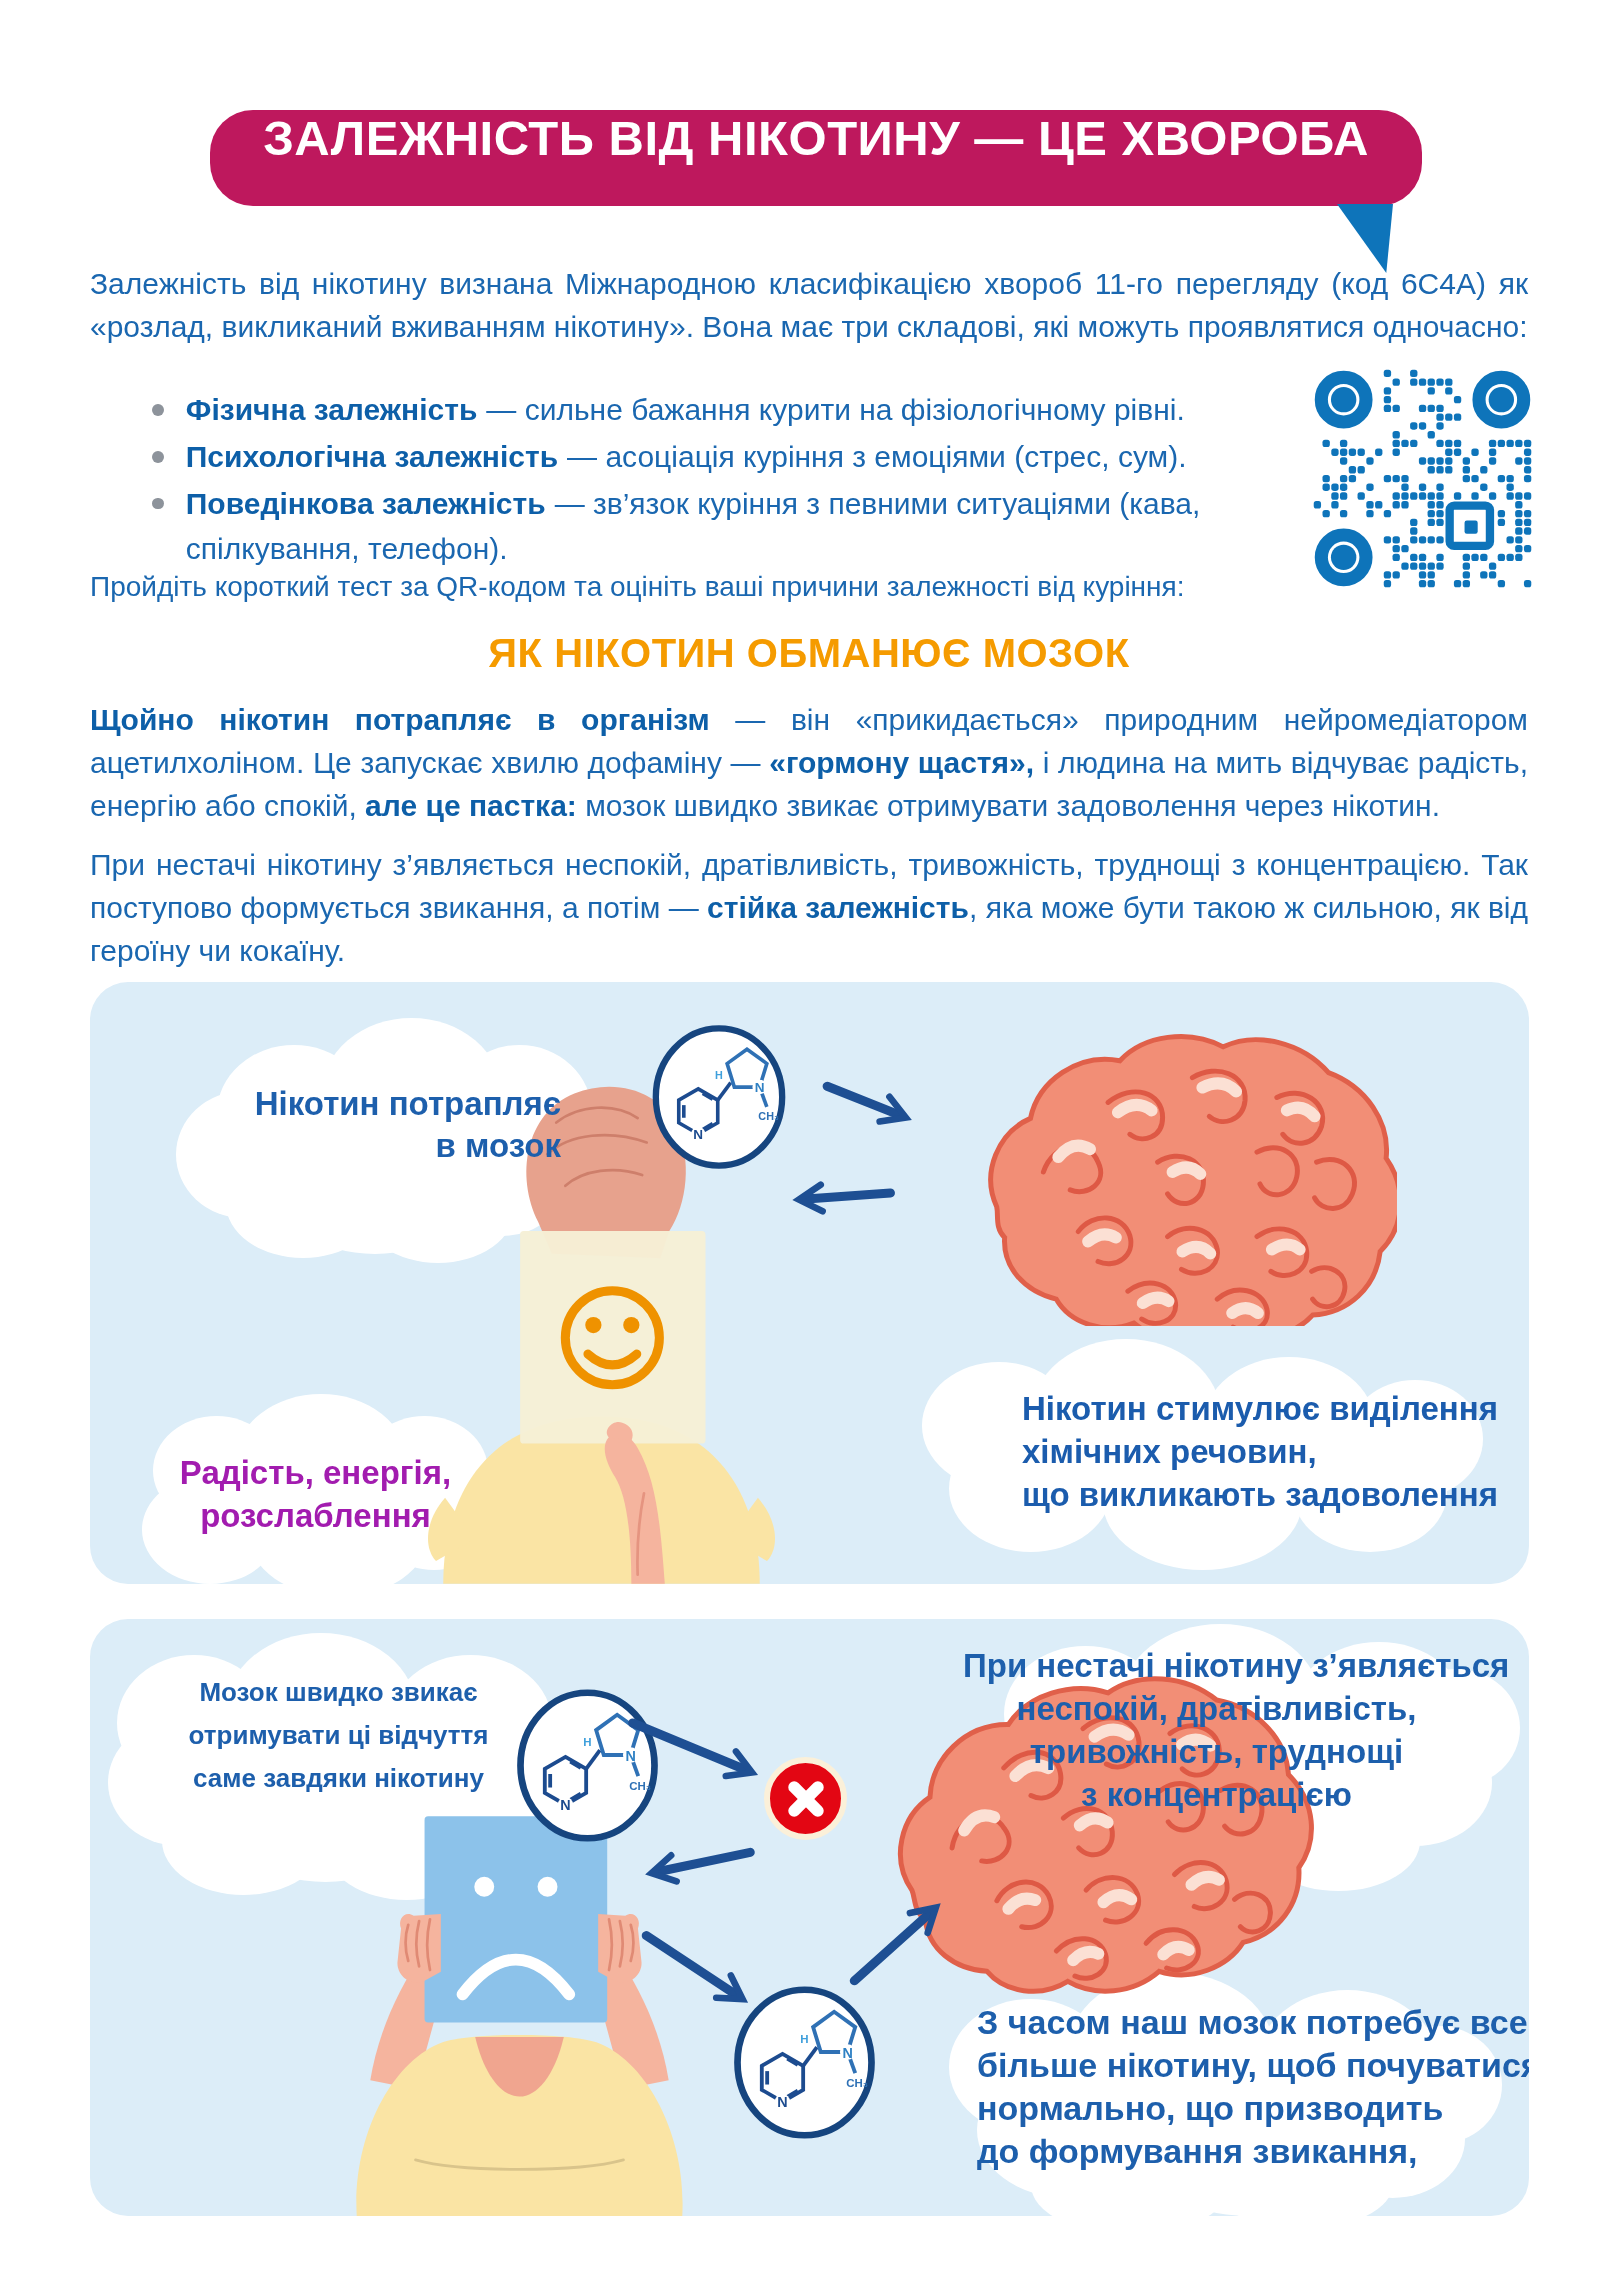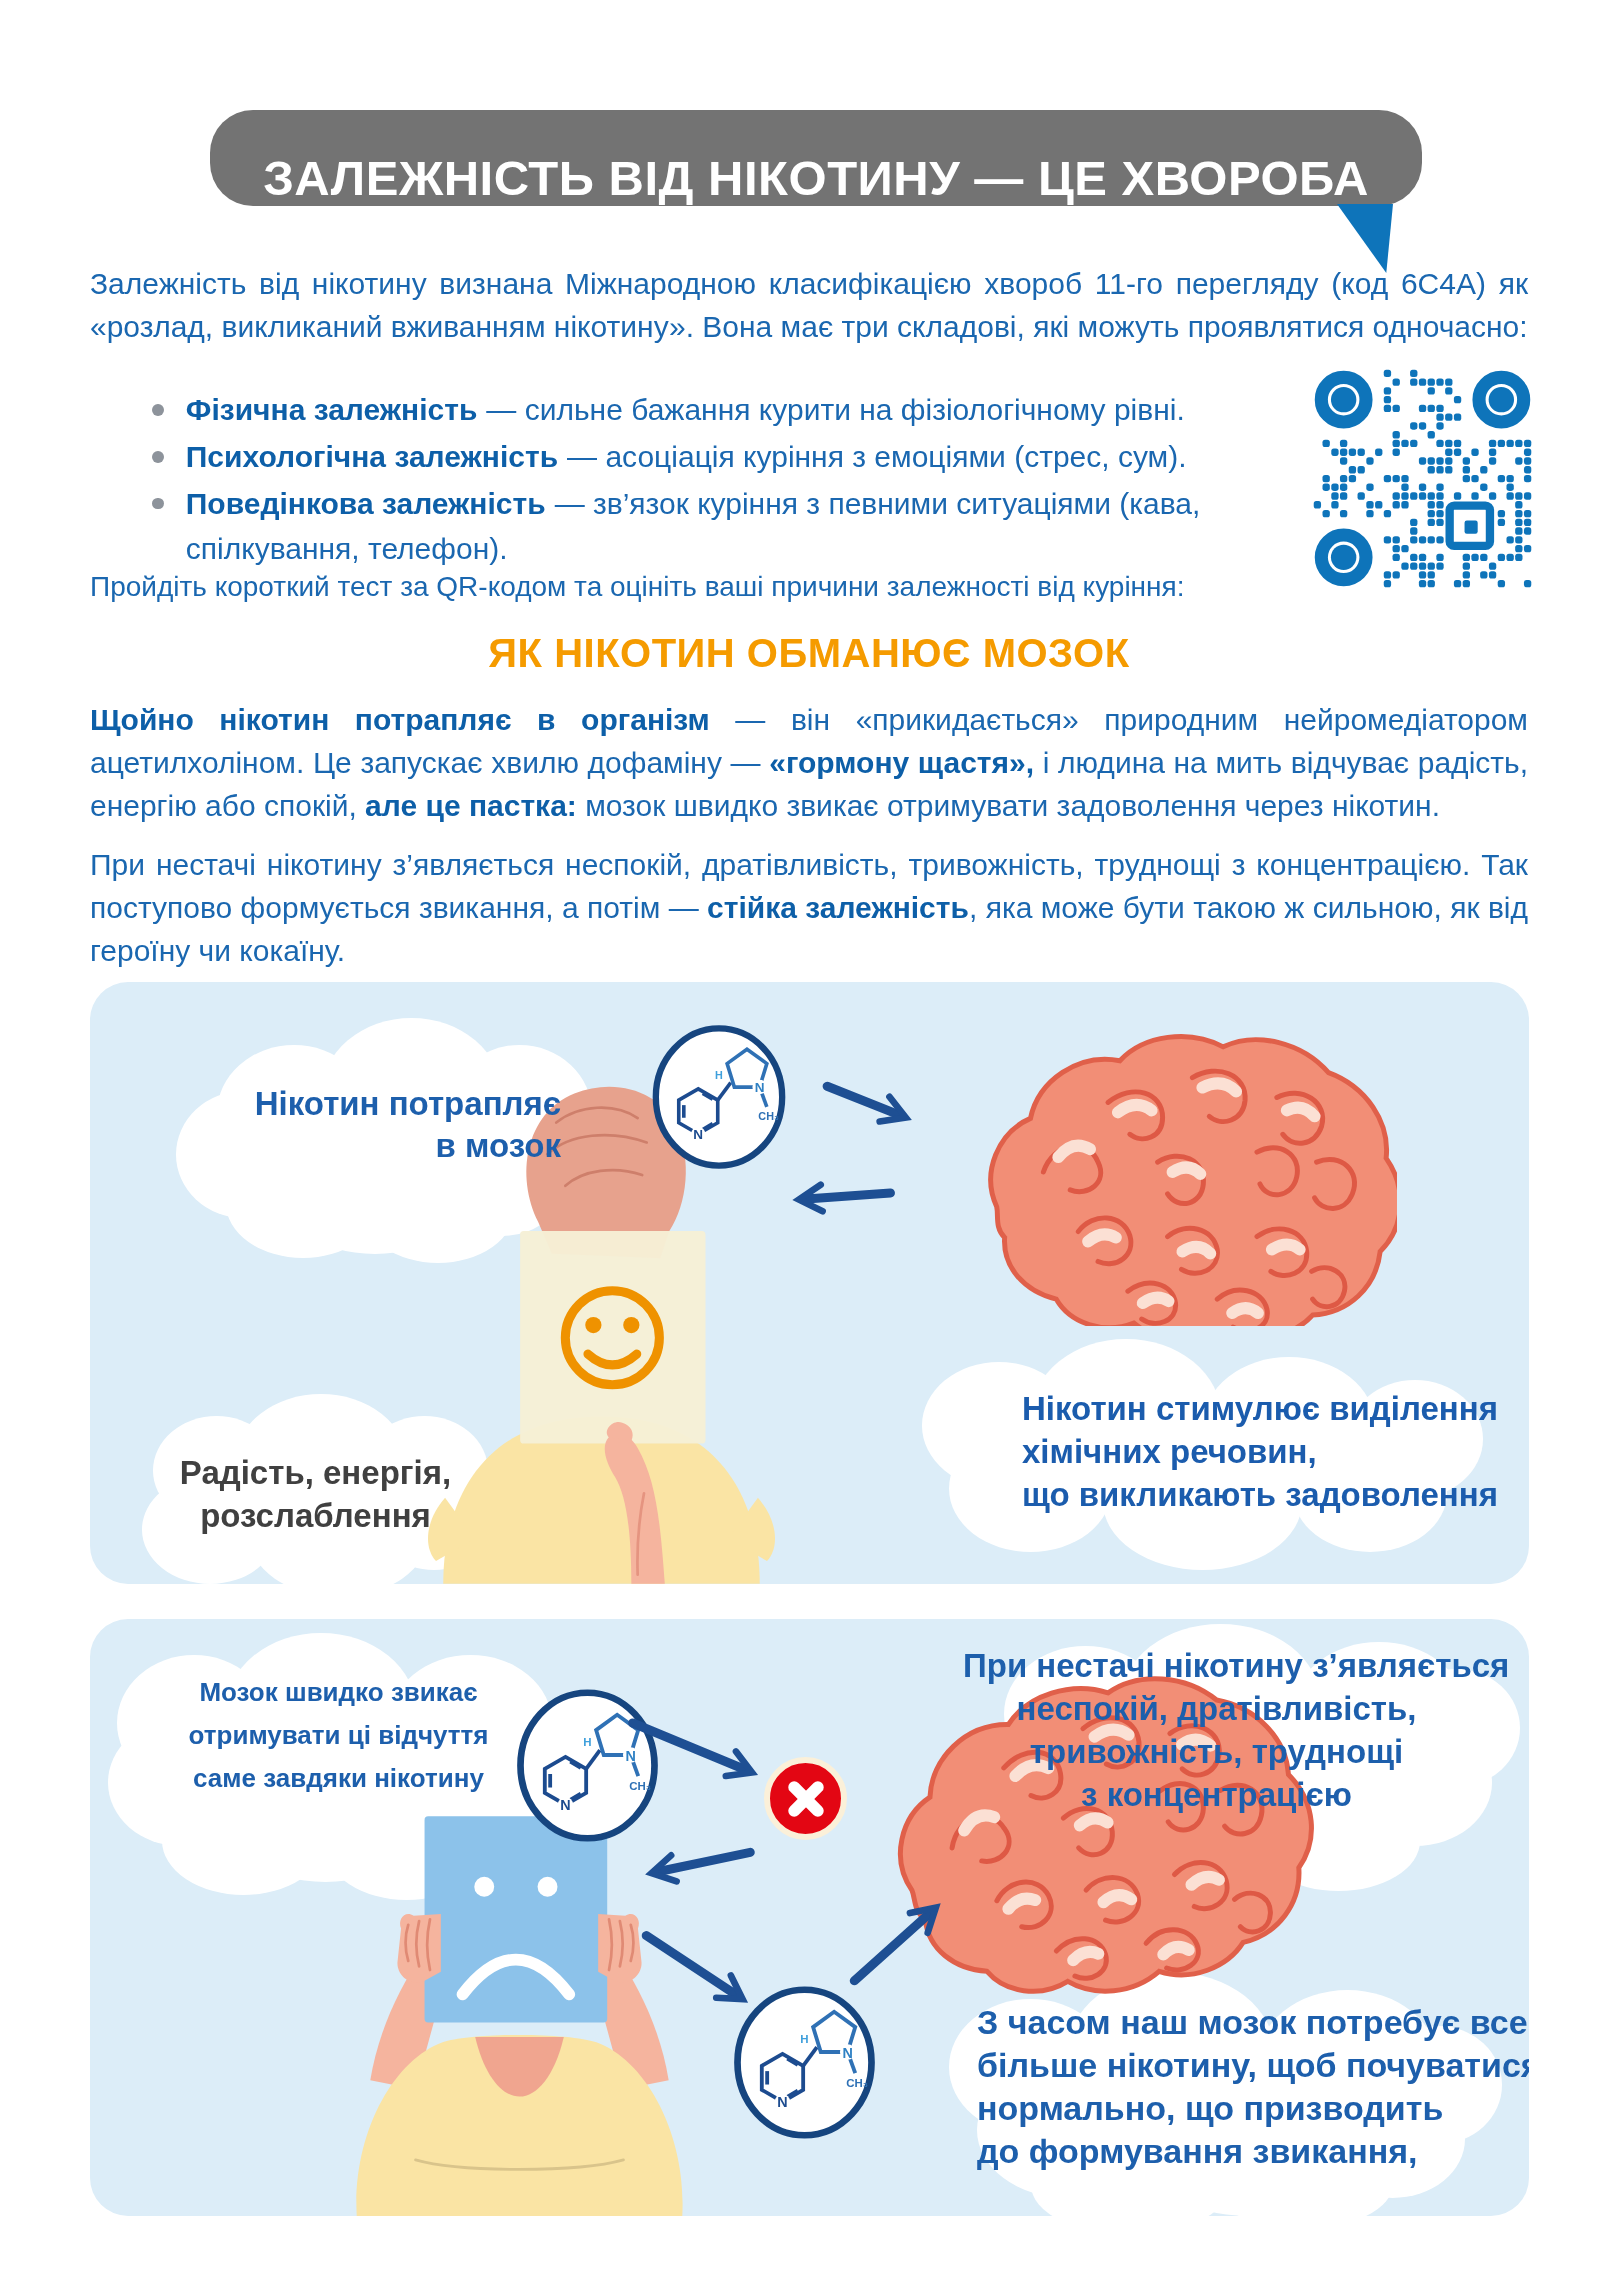--- a/index.html
+++ b/index.html
@@ -4,22 +4,22 @@
 <style>
   html,body{margin:0;padding:0}
   body{
     position:relative;width:1620px;height:2287px;background:#ffffff;
     font-family:"Liberation Sans", sans-serif;overflow:hidden;
   }
   .abs{position:absolute}
   
   .banner{
     position:absolute;left:210px;top:110px;width:1212px;height:96px;
-    background:#737373;border-radius:43px;
-    display:flex;align-items:flex-end;justify-content:center;
+    background:#be185d;border-radius:43px;
+    display:flex;align-items:flex-start;justify-content:center;
   }
   .banner span{
     color:#fff;font-weight:bold;font-size:49px;letter-spacing:0.5px;white-space:nowrap;
   }
   .banner-tail{
     position:absolute;left:1337px;top:204px;width:56px;height:69px;
     background:#0E74BA;clip-path:polygon(0 0,100% 0,88% 100%);
   }
   
   .body-text{
@@ -351,21 +351,21 @@
   </div>
 
   <div>
     <div class="cloud-b" style="left:63px;top:434px;width:127px;height:109px"></div>
     <div class="cloud-b" style="left:145px;top:412px;width:172px;height:136px"></div>
     <div class="cloud-b" style="left:271px;top:434px;width:127px;height:109px"></div>
     <div class="cloud-b" style="left:52px;top:493px;width:136px;height:109px"></div>
     <div class="cloud-b" style="left:158px;top:488px;width:181px;height:127px"></div>
     <div class="cloud-b" style="left:285px;top:488px;width:118px;height:100px"></div>
   </div>
-  <div class="cloudtext" style="left:81px;top:469px;width:289px;text-align:center;font-size:33px;line-height:43px;color:#404040">
+  <div class="cloudtext" style="left:81px;top:469px;width:289px;text-align:center;font-size:33px;line-height:43px;color:#a21caf">
     <div>Радість, енергія,</div>
     <div>розслаблення</div>
   </div>
 
   <div>
     <div class="cloud-b" style="left:832px;top:380px;width:154px;height:127px"></div>
     <div class="cloud-b" style="left:941px;top:357px;width:190px;height:154px"></div>
     <div class="cloud-b" style="left:1113px;top:375px;width:172px;height:136px"></div>
     <div class="cloud-b" style="left:1257px;top:398px;width:136px;height:118px"></div>
     <div class="cloud-b" style="left:859px;top:443px;width:163px;height:127px"></div>

